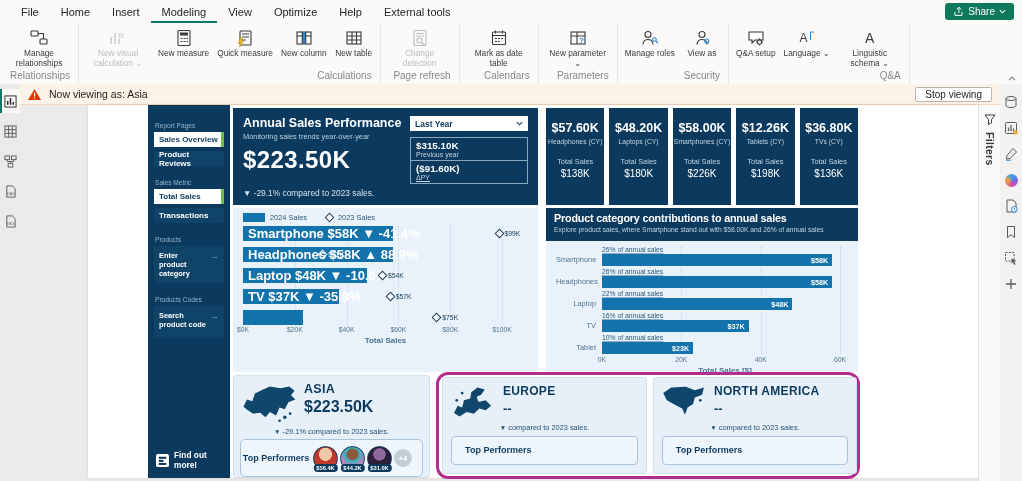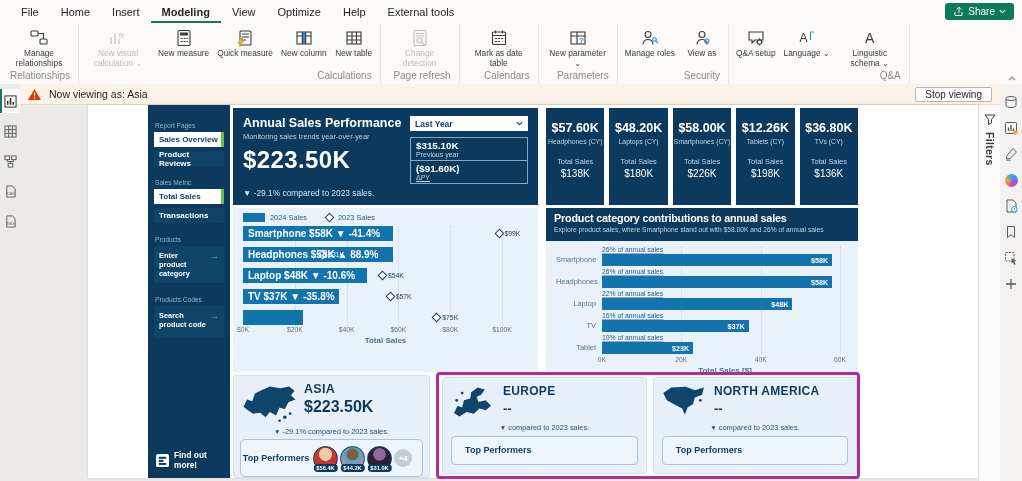--- a/index.html
+++ b/index.html
@@ -1,21 +1,21 @@
 <!DOCTYPE html>
 <html><head>
 <meta charset="utf-8">
 <style>
   html,body{margin:0;padding:0}
   body{width:1022px;height:481px;position:relative;overflow:hidden;background:#F3F2F1;
        font-family:"Liberation Sans","DejaVu Sans",sans-serif;color:#252423;-webkit-font-smoothing:antialiased}
   .menubar{position:absolute;top:0;left:0;right:0;height:23px;background:#FBFAF9;display:flex;align-items:stretch;padding-left:10px}
   .menu-items{display:flex}
   .menu-item{font-size:11px;color:#252423;padding:0 11px;display:flex;align-items:center;cursor:default}
-  .menu-item.active{font-weight:bold;box-shadow:inset 0 -2px 0 #117865}
+  .menu-item.active{font-weight:normal;box-shadow:inset 0 -2px 0 #117865}
   .share-btn{position:absolute;right:8px;top:3px;height:17px;background:#0E7A5B;color:#fff;font-size:10px;
              border:none;border-radius:3px;display:flex;align-items:center;gap:4px;padding:0 8px;font-family:inherit}
   .ribbon{position:absolute;top:23px;left:0;right:0;height:61px;background:#FBFAF9;border-bottom:1px solid #E1DFDD}
   #ribbon-groups{display:flex;height:100%}
   .rgroup{display:flex;flex-direction:column;border-right:1px solid #E8E6E4;padding:3px 4px 0}
   .rbuttons{flex:1;display:flex;align-items:flex-start;justify-content:center;gap:2px}
   .rbtn{min-width:38px;max-width:64px;display:flex;flex-direction:column;align-items:center;color:#3B3A39;padding:1px 3px}
   .rbtn .ricon{height:21px;display:flex;align-items:center;justify-content:center}
   .rbtn .rlabel{font-size:8.3px;line-height:1.15;text-align:center;margin-top:1px}
   .rbtn.disabled{color:#BDBBB9}
@@ -73,21 +73,21 @@
   .ctitle{font-size:10.8px;font-weight:bold;white-space:nowrap;letter-spacing:-.2px}
   .csub{font-size:6.7px;color:#BFD4E3;margin-top:2px;white-space:nowrap}
   .cbody{padding:3px 10px 2px}
   .legend{display:flex;align-items:center;gap:5px;font-size:7.4px;color:#2D5876;height:12px}
   .lg-swatch{width:22px;height:9px;background:#1373AC}
   .lg-diamond{width:5px;height:5px;border:1.4px solid #22415C;transform:rotate(45deg);background:#fff;margin-left:14px}
   .c1-wrap{position:relative;margin-top:3px;height:100px}
   .gridline{position:absolute;top:0;bottom:0;border-left:1px dotted #C4D6E6}
   .c1-row{position:relative;height:15px;margin-bottom:6px;z-index:1}
   .c1-bar{position:absolute;left:0;top:0;height:100%;background:#1373AC;display:flex;align-items:center}
-  .c1-bl{font-size:10px;font-weight:bold;color:#fff;padding-left:5px;white-space:nowrap}
+  .c1-bl{font-size:13px;font-weight:bold;color:#fff;padding-left:5px;white-space:nowrap}
   .c1-dm{position:absolute;top:4px;width:5px;height:5px;border:1.4px solid #1B3A54;background:#fff;transform:rotate(45deg);margin-left:-4px}
   .c1-dm.onbar{background:transparent;border-color:#fff}
   .c1-dl{position:absolute;top:3.5px;font-size:6.8px;color:#22415C;white-space:nowrap}
   .c1-dl.onbar{color:#fff}
   .c1-axis{position:relative;height:9px;font-size:6.8px;color:#54748E}
   .c1-axis span{position:absolute;transform:translateX(-50%)}
   .c-xlabel{text-align:center;font-size:8px;font-weight:bold;color:#4F7292;margin-top:1px}
   .c2-wrap{position:relative;margin-top:2px}
   .c2-grid{position:absolute;left:46px;right:0;top:0;bottom:0}
   .c2-row{display:grid;grid-template-columns:46px 1fr;margin-bottom:2px;position:relative}
@@ -110,21 +110,21 @@
   .rg-delta .arr{font-size:6.5px}
   .perf{margin:3px 6px 0;background:#EEF5FC;border:1px solid #A9C4DC;border-radius:5px;height:38px;display:flex;align-items:center;box-sizing:border-box}
   .perf-label{font-size:9px;font-weight:bold;color:#0C3A5E;width:70px;text-align:center;line-height:1.2}
   .avatars{display:flex;align-items:center}
   .avatar{width:25px;height:25px;border-radius:50%;border:1.5px solid #0C3A5E;position:relative;margin-left:2px;box-sizing:border-box}
   .av1{background:radial-gradient(circle at 50% 32%,#F2C9A8 32%,#C0392B 35%)}
   .av2{background:radial-gradient(circle at 50% 32%,#8A5A3B 28%,#31B0BF 32%,#E97BB4 75%)}
   .av3{background:radial-gradient(circle at 50% 32%,#8E6A9C 30%,#2E1F38 34%)}
   .badge{position:absolute;bottom:-2px;left:50%;transform:translateX(-50%);background:#0C3A5E;color:#fff;font-size:5.7px;font-weight:bold;padding:1px 3px;border-radius:6px;white-space:nowrap}
   .more{width:18px;height:18px;border-radius:50%;background:#C3CDD6;color:#fff;font-size:8px;font-weight:bold;display:flex;align-items:center;justify-content:center;margin-left:2px}
-  .hl-group{position:absolute;left:203px;top:267px;width:424px;height:107px;border:3px solid #B22D90;border-radius:4px;box-sizing:border-box}
+  .hl-group{position:absolute;left:203px;top:267px;width:424px;height:107px;border:3px solid #B22D90;border-radius:12px;box-sizing:border-box}
   .rg2{position:absolute;top:2px;height:97px}
   .eu{left:3px;width:205px}
   .na{left:214px;width:204px}
   .rg2 .rg-name{font-size:12px}
   .rg2 .rg-val{font-size:13px;margin-top:3px}
   .perf2{margin:4px 8px 0;background:#EEF5FC;border:1px solid #A9C4DC;border-radius:4px;height:29px;display:flex;align-items:center;box-sizing:border-box}
   .perf2 .perf-label{width:50%;text-align:center}
   svg{display:block}
 </style>
 </head>

